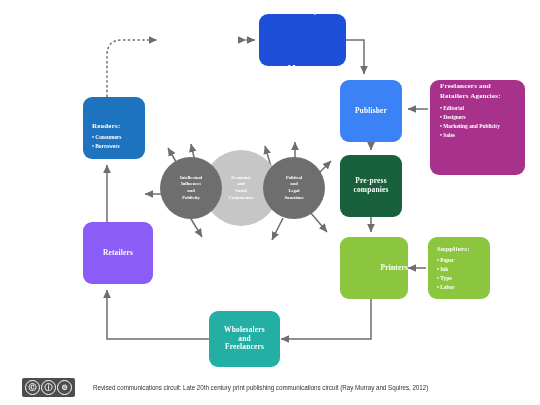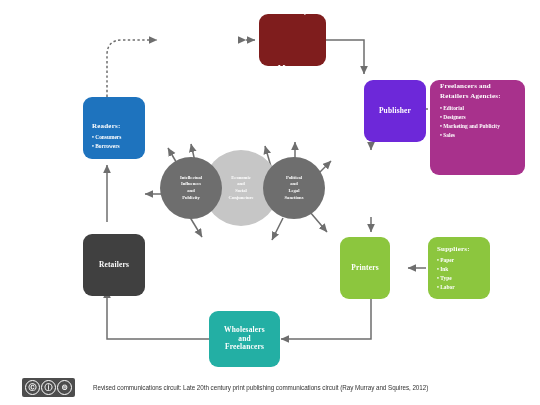--- a/index.html
+++ b/index.html
@@ -52,30 +52,30 @@
     padding: 0;
     font-size: 5.4px;
     line-height: 1.62;
     font-weight: 700;
   }
   .node-list li:before {
     content: "\2022\00a0";
   }
   
   #node-author      { left:163px; top:14px;  width:78px;  height:52px;  background:#EC3C7C; }
-  #node-agent       { left:259px; top:14px;  width:67px;  height:52px;  background:#7f1d1d;gap:48px; }
-  #node-publisher   { left:340px; top:80px;  width:62px;  height:62px;  background:#6d28d9;margin-left:24px; }
+  #node-agent       { left:259px; top:14px;  width:87px;  height:52px;  background:#1d4ed8;gap:48px; }
+  #node-publisher   { left:340px; top:80px;  width:62px;  height:62px;  background:#3b82f6; }
   #node-freelancers { left:430px; top:80px;  width:95px;  height:95px;  background:#A8318C;
                       padding:1px 0 0 10px; justify-content:flex-start; }
   #node-prepress    { left:340px; top:155px; width:62px;  height:62px;  background:#19613C; }
-  #node-printers    { left:340px; top:237px; width:50px;  height:62px;  background:#8CC63E; }
+  #node-printers    { left:340px; top:237px; width:68px;  height:62px;  background:#8CC63E;align-items:flex-end; }
   #node-suppliers   { left:428px; top:237px; width:62px;  height:62px;  background:#8CC63E;
                       padding:8px 12px 0 9px; justify-content:flex-start; }
   #node-wholesalers { left:209px; top:311px; width:71px;  height:56px;  background:#23AFA4; }
-  #node-retailers   { left:83px;  top:234px; width:62px;  height:62px;  background:#404040; }
+  #node-retailers   { left:83px;  top:222px; width:70px;  height:62px;  background:#8b5cf6; }
   #node-readers     { left:83px;  top:97px;  width:62px;  height:62px;  background:#1E73BE;
                       padding:16px 0 0 9px; }
   #node-author   .node-title,
   #node-agent    .node-title { font-size: 8.3px; }
   #node-publisher .node-title,
   #node-prepress  .node-title,
   #node-printers  .node-title,
   #node-retailers .node-title,
   #node-wholesalers .node-title { font-size: 7.4px; }
   #node-freelancers .node-title,
@@ -202,20 +202,24 @@
     <div class="node-title">Freelancers and</div>
     <div class="node-title">Retailers Agencies:</div>
     <ul class="node-list">
       <li>Editorial</li>
       <li>Designers</li>
       <li>Marketing and Publicity</li>
       <li>Sales</li>
     </ul>
   </div>
 
+  <div class="node center-label" id="node-prepress">
+    <div class="node-title">Pre-press</div>
+    <div class="node-title">companies</div>
+  </div>
 
   <div class="node center-label" id="node-printers">
     <div class="node-title">Printers</div>
   </div>
 
   <div class="node" id="node-suppliers">
     <div class="node-title">Suppliers:</div>
     <ul class="node-list">
       <li>Paper</li>
       <li>Ink</li>

